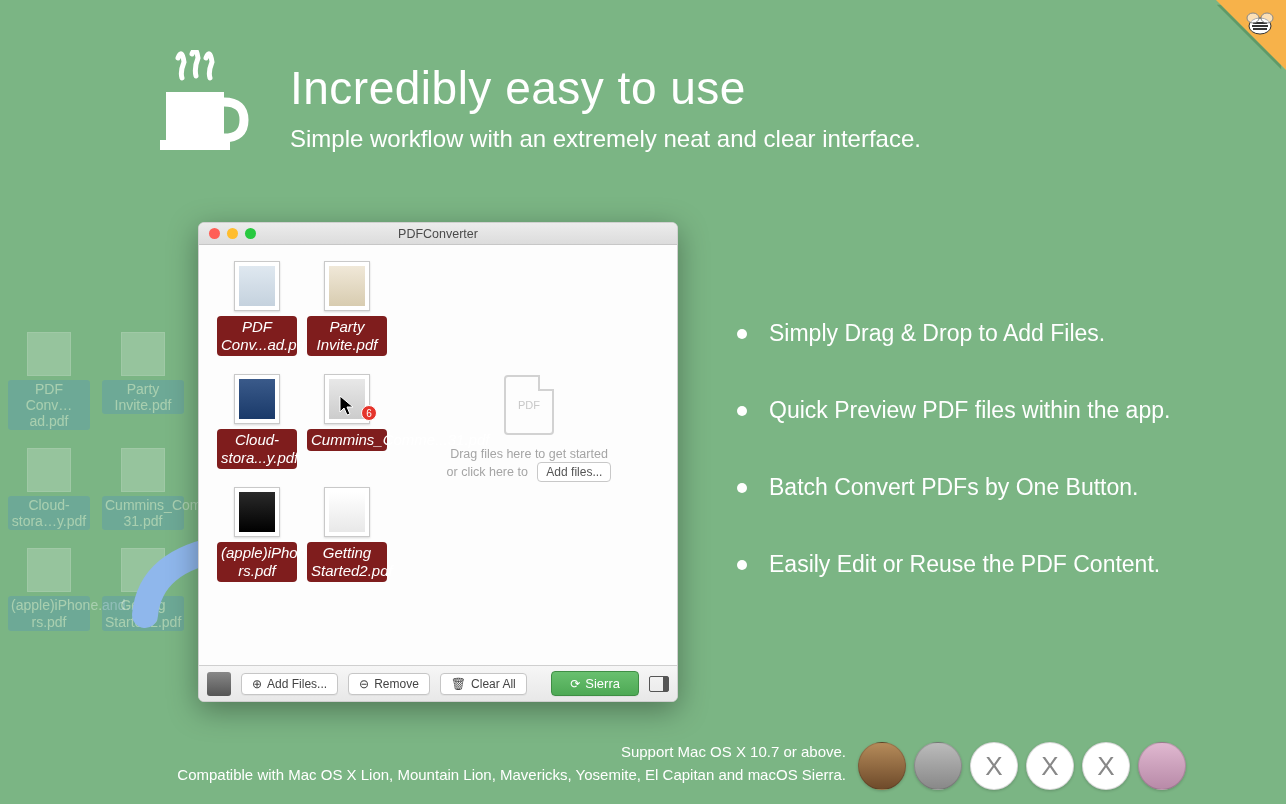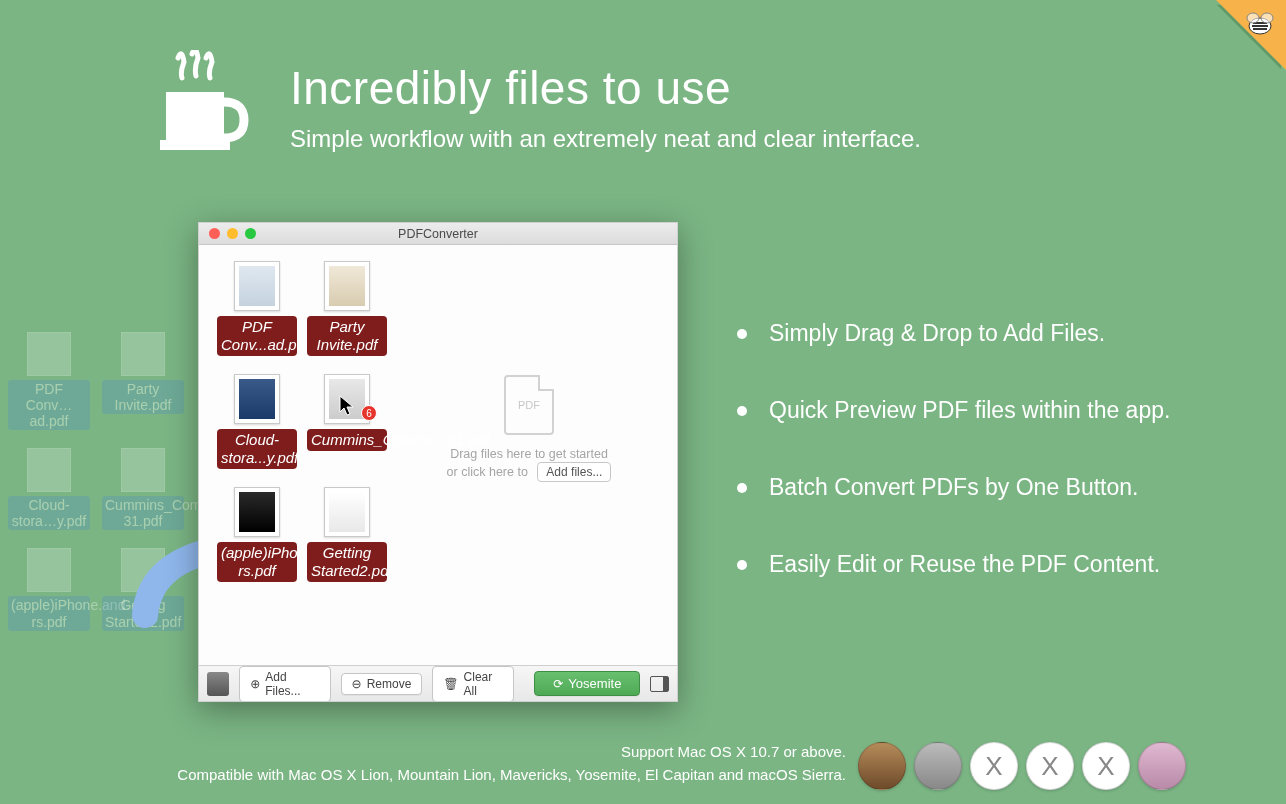--- a/index.html
+++ b/index.html
@@ -40,21 +40,21 @@
   
   .ghost-files { position:absolute; left:8px; top:332px; width:180px; }
   .ghost-grid { display:grid; grid-template-columns: repeat(2, 82px); gap:18px 12px; }
   .gfile { text-align:center; opacity:0.35; }
   .gthumb { width:44px; height:44px; background:rgba(255,255,255,0.6); margin:0 auto 4px; border:1px solid rgba(255,255,255,0.5); }
   .glabel { font-size:14px; background:rgba(56,128,220,0.6); border-radius:3px; padding:1px 3px; display:inline-block; line-height:1.15; max-width:82px;}
   .arrow { position:absolute; left:130px; top:530px; }
 
   
   .window { position:absolute; left:198px; top:222px; width:480px; height:480px;
-    background:#f4f4f4; border-radius:0; box-shadow:0 8px 30px rgba(0,0,0,0.35);
+    background:#f4f4f4; border-radius:6px; box-shadow:0 8px 30px rgba(0,0,0,0.35);
     display:flex; flex-direction:column; overflow:hidden; border:1px solid #d0d0d0;}
   .titlebar { height:22px; background:linear-gradient(#ececec,#dcdcdc); border-bottom:1px solid #c7c7c7;
     display:flex; align-items:center; position:relative; }
   .tl-btns { display:flex; gap:7px; padding-left:10px; }
   .tl-btn { width:11px; height:11px; border-radius:50%; }
   .tl-close{background:#ff5f57;} .tl-min{background:#ffbd2e;} .tl-max{background:#28c940;}
   .tl-title { position:absolute; left:0; right:0; text-align:center; font-size:12.5px; color:#4a4a4a; }
 
   .workzone { flex:1; background:#fdfdfd; position:relative; padding:16px; }
   .file-grid { display:grid; grid-template-columns: repeat(2, 84px); gap:18px 6px; }
@@ -104,21 +104,21 @@
 <div class="hero">
   <div class="cup">
     <svg width="100" height="110" viewBox="0 0 100 110">
       <path d="M28 8 q4 -10 6 4 q-4 10 -2 16 M42 4 q4 -10 6 4 q-4 10 -2 18 M56 8 q4 -10 6 4 q-4 10 -2 16" stroke="#fff" stroke-width="5" fill="none" stroke-linecap="round"></path>
       <rect x="16" y="42" width="58" height="48" fill="#fff"></rect>
       <rect x="10" y="90" width="70" height="10" fill="#fff"></rect>
       <path d="M74 52 q20 0 20 18 q0 18 -20 18" stroke="#fff" stroke-width="9" fill="none"></path>
     </svg>
   </div>
   <div>
-    <div class="h-title">Incredibly files to use</div>
+    <div class="h-title">Incredibly easy to use</div>
     <div class="h-sub">Simple workflow with an extremely neat and clear interface.</div>
   </div>
 </div>
 
 <ul class="bullets">
   <li>Simply Drag &amp; Drop to Add Files.</li>
   <li>Quick Preview PDF files within the app.</li>
   <li>Batch Convert PDFs by One Button.</li>
   <li>Easily Edit or Reuse the PDF Content.</li>
 </ul>
@@ -188,21 +188,21 @@
         <span class="sym">⊖</span>
         <span>Remove</span>
       </div>
     <div class="tb-btn">
         <span class="sym">🗑</span>
         <span>Clear All</span>
       </div>
     <div class="tb-spacer"></div>
     <div class="tb-btn green">
         <span class="sym">⟳</span>
-        <span>Yosemite</span>
+        <span>Sierra</span>
       </div>
     <div class="tb-square"></div>
   </div>
 </div>
 
 <div class="footer">
   <div>Support Mac OS X 10.7 or above.</div>
   <div>Compatible with Mac OS X Lion, Mountain Lion, Mavericks, Yosemite, El Capitan and macOS Sierra.</div>
 </div>
 <div class="os-icons">

